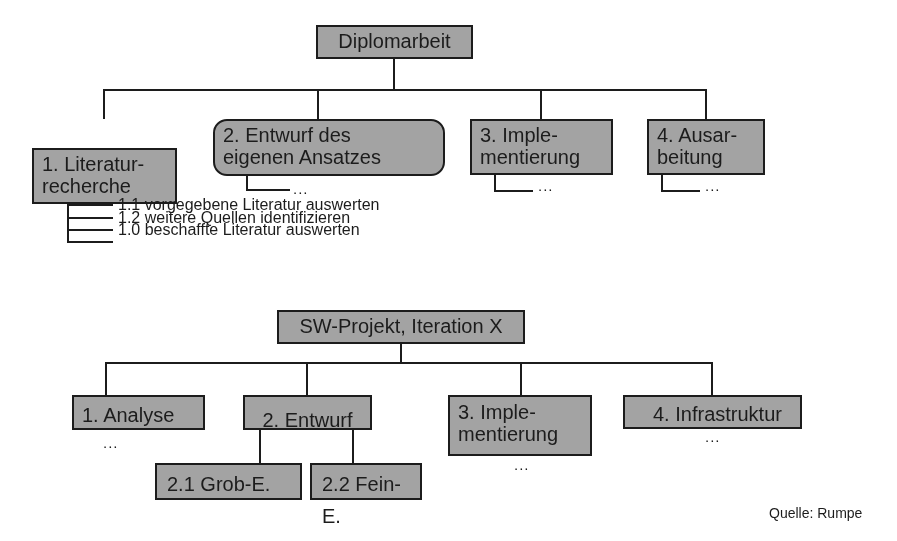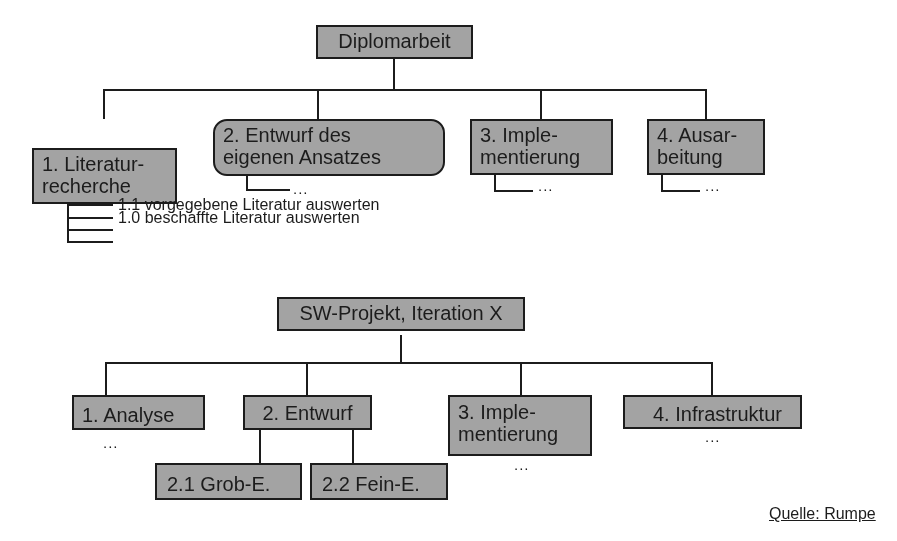--- a/index.html
+++ b/index.html
@@ -34,27 +34,27 @@
   }
   .box.centered {
     text-align: center;
     padding: 0;
   }
   .t1-root   { left: 316px; top: 25px;  width: 157px; height: 34px; line-height: 29px; }
   .t1-c0     { left: 32px;  top: 122px; width: 145px; height: 56px; margin-top: 26px; }
   .t1-c1     { left: 213px; top: 119px; width: 232px; height: 57px; border-radius: 14px; }
   .t1-c2     { left: 470px; top: 119px; width: 143px; height: 56px; }
   .t1-c3     { left: 647px; top: 119px; width: 118px; height: 56px; }
-  .t2-root   { left: 277px; top: 297px; width: 248px; height: 34px; line-height: 29px; }
+  .t2-root   { left: 277px; top: 310px; width: 248px; height: 34px; line-height: 29px; }
   .t2-c0     { left: 39px;  top: 395px; width: 133px; height: 35px; line-height: 30px; margin-left: 33px; }
-  .t2-c1     { left: 243px; top: 395px; width: 129px; height: 35px; line-height: 30px; text-align: center; padding: 1px; }
+  .t2-c1     { left: 243px; top: 395px; width: 129px; height: 35px; line-height: 30px; text-align: center; padding: 8px; }
   .t2-c2     { left: 448px; top: 395px; width: 144px; height: 61px; padding-top: 4px; }
   .t2-c3     { left: 623px; top: 395px; width: 179px; height: 34px; line-height: 29px; padding-left: 28px; }
   .t2-g0     { left: 155px; top: 463px; width: 147px; height: 37px; line-height: 32px; padding-left: 10px; }
-  .t2-g1     { left: 310px; top: 463px; width: 138px; height: 37px; line-height: 32px; padding-left: 10px; }
+  .t2-g1     { left: 310px; top: 463px; width: 112px; height: 37px; line-height: 32px; padding-left: 10px; }
   .subtasks {
     position: absolute;
     left: 118px;
     top: 199px;
     font-size: 16px;
     line-height: 12.5px;
     white-space: nowrap;
   }
   .dots {
     position: absolute;
@@ -65,23 +65,22 @@
   .dots-t1c1 { left: 293px; top: 184px; }
   .dots-t1c2 { left: 538px; top: 181px; }
   .dots-t1c3 { left: 705px; top: 181px; }
   .dots-t2c0 { left: 103px; top: 438px; }
   .dots-t2c2 { left: 514px; top: 460px; }
   .dots-t2c3 { left: 705px; top: 432px; }
   .caption {
     position: absolute;
     left: 769px;
     top: 505px;
-    font-size: 16px;
+    font-size: 14px;
     line-height: 17px;
-    text-decoration: underline;
   }
 </style>
 </head>
 <body>
 
 <div class="canvas">
 
   <svg class="connectors" viewBox="0 0 897 541" shape-rendering="crispEdges">
     <g>
       <line x1="394" y1="58" x2="394" y2="91"></line>
@@ -117,20 +116,21 @@
 recherche</div>
   <div class="box t1-c1">2. Entwurf des
 eigenen Ansatzes</div>
   <div class="box t1-c2">3. Imple-
 mentierung</div>
   <div class="box t1-c3">4. Ausar-
 beitung</div>
 
   <div class="subtasks">
     <div>1.1 vorgegebene Literatur auswerten</div>
+    <div>1.2 weitere Quellen identifizieren</div>
     <div>1.0 beschaffte Literatur auswerten</div>
   </div>
 
   <span class="dots dots-t1c1">...</span>
   <span class="dots dots-t1c2">...</span>
   <span class="dots dots-t1c3">...</span>
 
   <div class="box centered t2-root">SW-Projekt, Iteration X</div>
 
   <div class="box t2-c0">1. Analyse</div>

